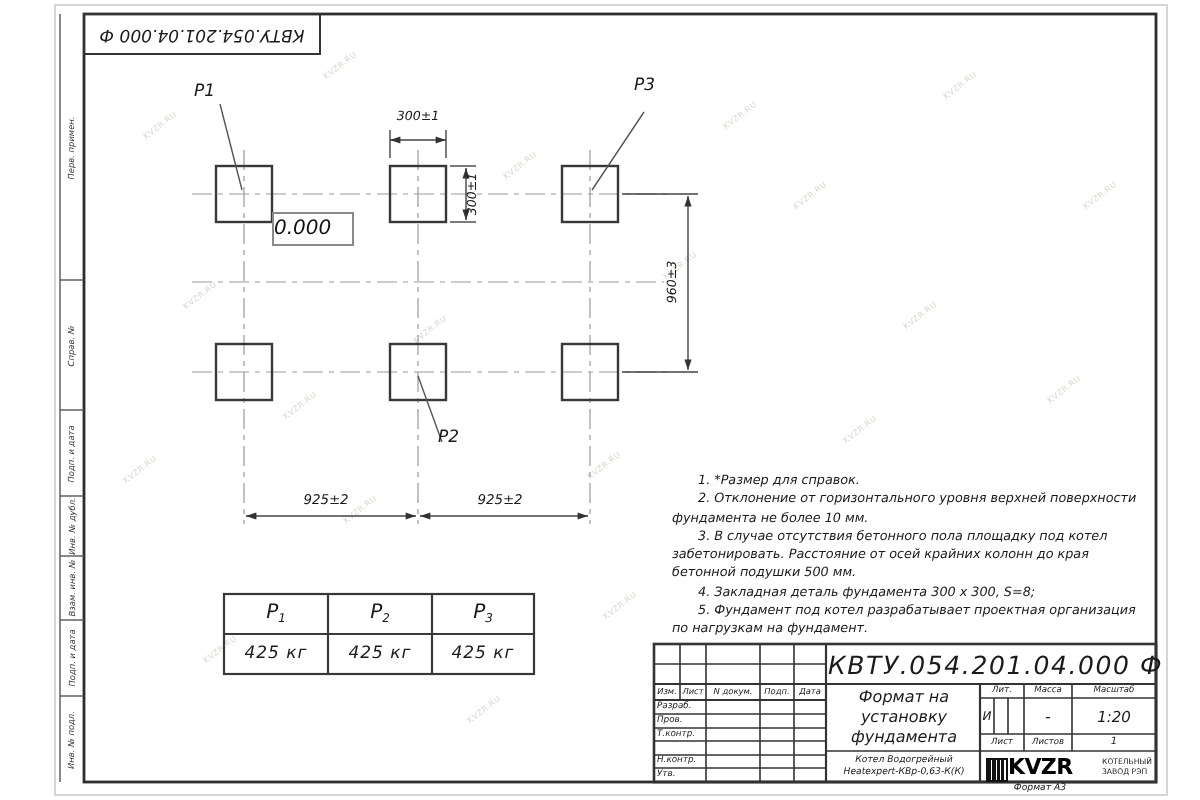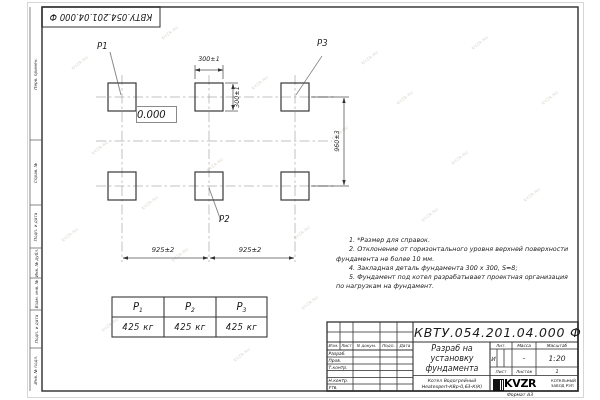--- a/index.html
+++ b/index.html
@@ -168,27 +168,28 @@
   <div class="txt ctr" style="left:112px;top:299px;width:52px;height:16px;line-height:16px;font-size:10px"><span>Р</span><span class="sub">1</span></div>
   <div class="txt ctr" style="left:164px;top:299px;width:52px;height:16px;line-height:16px;font-size:10px"><span>Р</span><span class="sub">2</span></div>
   <div class="txt ctr" style="left:216px;top:299px;width:51px;height:16px;line-height:16px;font-size:10px"><span>Р</span><span class="sub">3</span></div>
   <div class="txt ctr" style="left:112px;top:318.5px;width:52px;height:17px;line-height:17px;font-size:8.5px;letter-spacing:.5px">425 кг</div>
   <div class="txt ctr" style="left:164px;top:318.5px;width:52px;height:17px;line-height:17px;font-size:8.5px;letter-spacing:.5px">425 кг</div>
   <div class="txt ctr" style="left:216px;top:318.5px;width:51px;height:17px;line-height:17px;font-size:8.5px;letter-spacing:.5px">425 кг</div>
 
   <div id="notes">
     <p>1. *Размер для справок.</p>
     <p>2. Отклонение от горизонтального уровня верхней поверхности фундамента не более 10 мм.</p>
+    <p>3. В случае отсутствия бетонного пола площадку под котел забетонировать. Расстояние от осей крайних колонн до края бетонной подушки 500 мм.</p>
     <p>4. Закладная деталь фундамента 300 х 300, S=8;</p>
     <p>5. Фундамент под котел разрабатывает проектная организация по нагрузкам на фундамент.</p>
   </div>
 
   <div class="txt ctr" style="left:414px;top:323.5px;width:163px;height:17px;line-height:17px;font-size:12.5px;letter-spacing:.8px">КВТУ.054.201.04.000  Ф</div>
 
-  <div class="txt ctr" style="left:414px;top:344px;width:76px;font-size:8px">Разраб на</div>
+  <div class="txt ctr" style="left:414px;top:344px;width:76px;font-size:8px">Формат на</div>
   <div class="txt ctr" style="left:414px;top:354px;width:76px;font-size:8px">установку</div>
   <div class="txt ctr" style="left:414px;top:364px;width:76px;font-size:8px">фундамента</div>
 
   <div class="txt ctr" style="left:414px;top:377.5px;width:76px;font-size:4.6px">Котел Водогрейный</div>
   <div class="txt ctr" style="left:414px;top:384px;width:76px;font-size:4.6px">Heatexpert-КВр-0,63-К(К)</div>
 
   <div class="txt ctr" style="left:327px;top:343px;width:13px;font-size:4.2px">Изм.</div>
   <div class="txt ctr" style="left:340px;top:343px;width:13px;font-size:4.2px">Лист</div>
   <div class="txt ctr" style="left:353px;top:343px;width:27px;font-size:4.2px">N докум.</div>
   <div class="txt ctr" style="left:380px;top:343px;width:17px;font-size:4.2px">Подп.</div>

